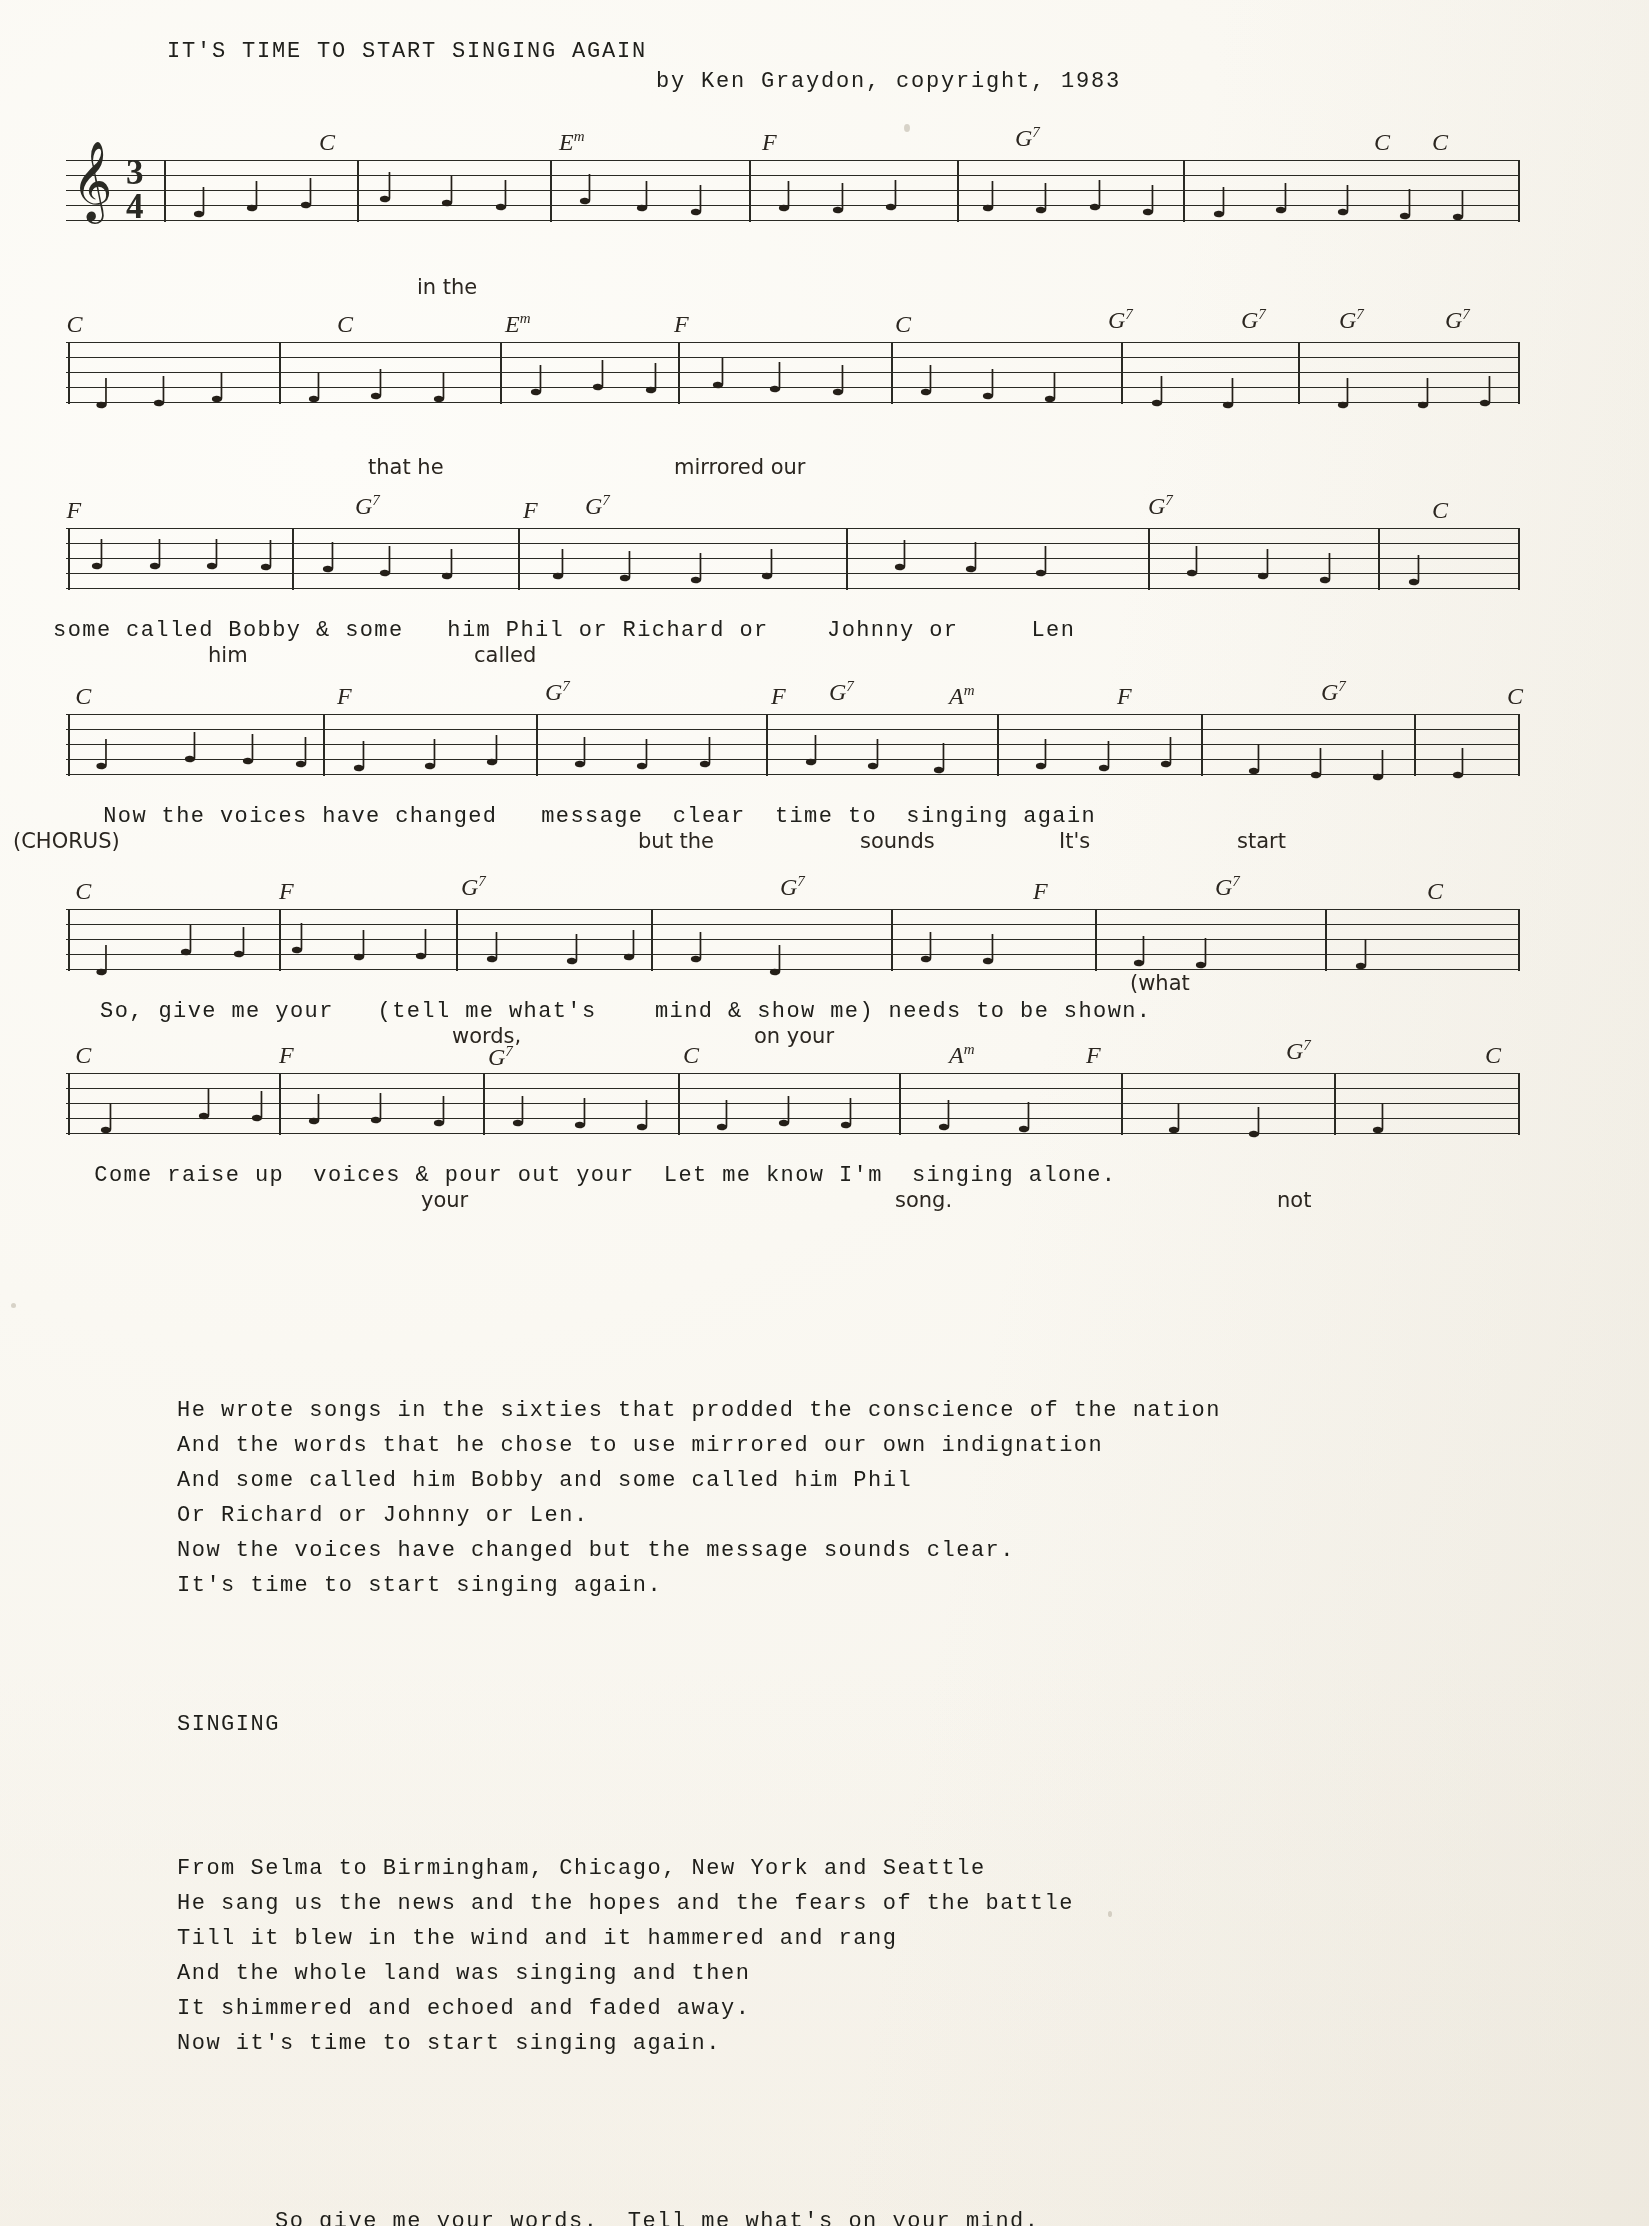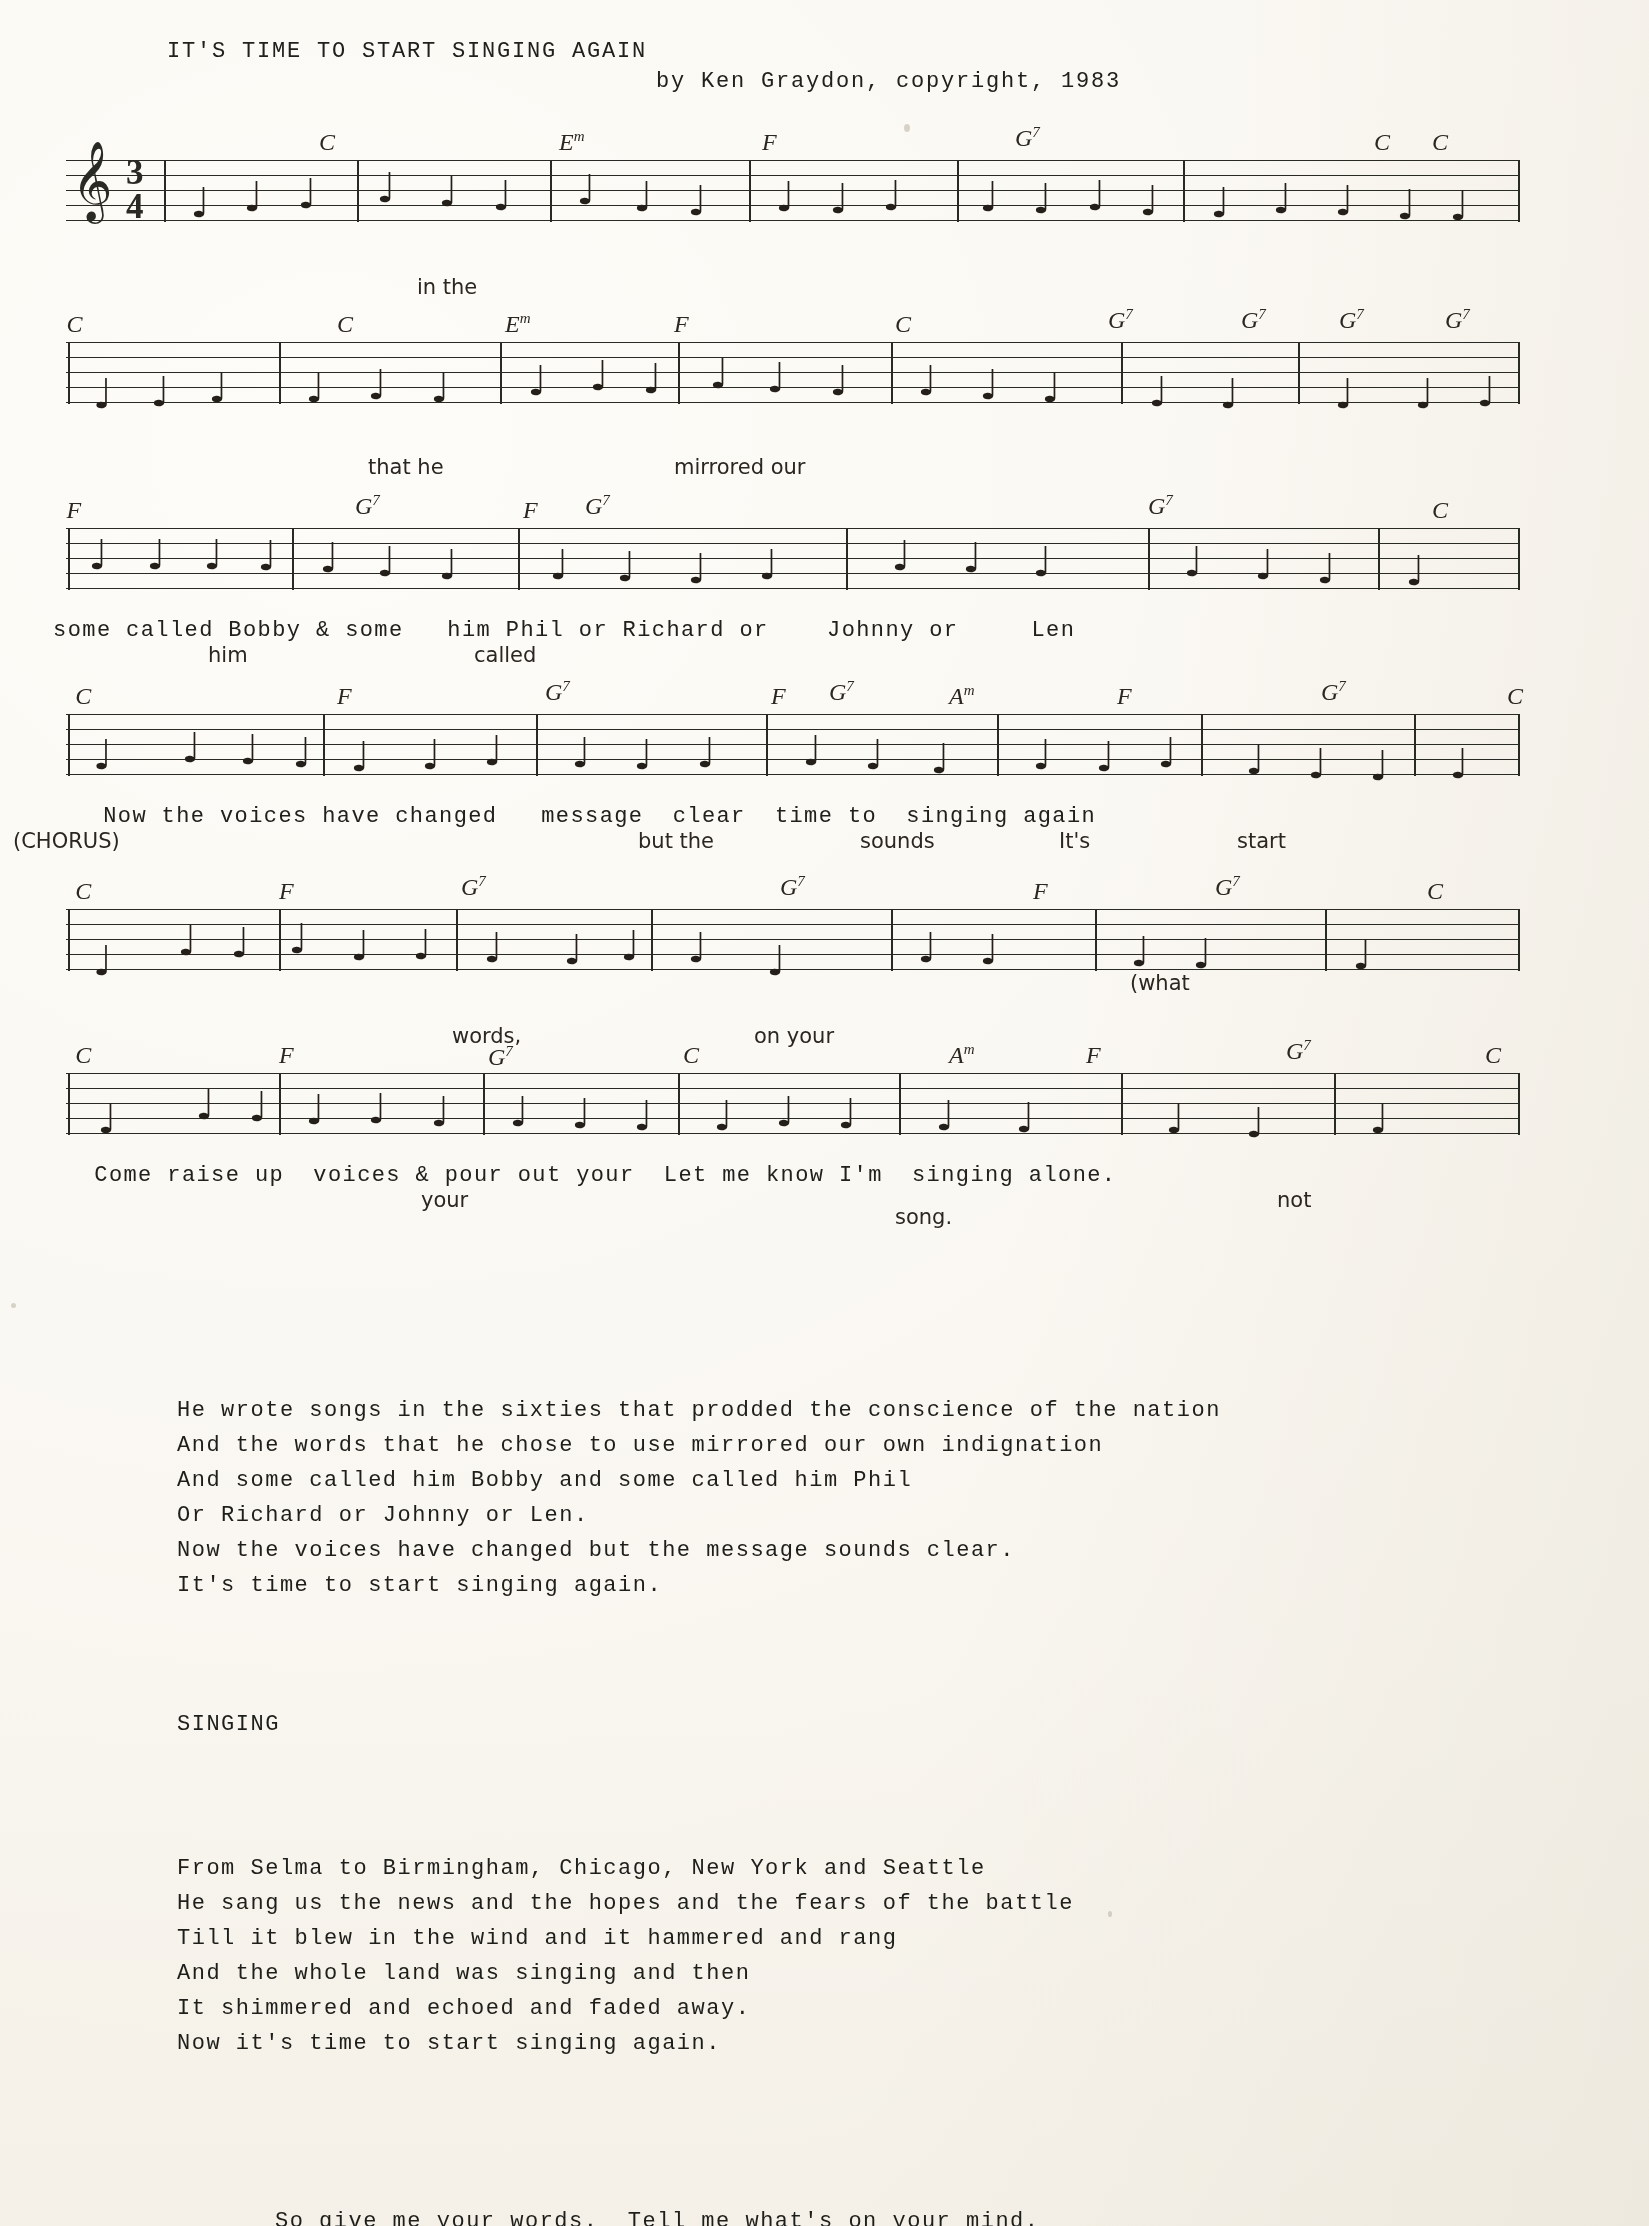--- a/index.html
+++ b/index.html
@@ -406,20 +406,21 @@
     <div class="note q" style="left:497px; top:21px;">♩</div>
     <div class="note q" style="left:554px; top:17.7px;">♩</div>
     <div class="note q" style="left:621px; top:19.5px;">♩</div>
     <div class="note q" style="left:700px; top:32px;">♩</div>
     <div class="note q" style="left:851px; top:19.5px;">♩</div>
     <div class="note q" style="left:913px; top:21px;">♩</div>
     <div class="note q" style="left:1064px; top:23px;">♩</div>
     <div class="note q" style="left:1126px; top:25px;">♩</div>
     <div class="note h" style="left:1286px; top:26.6px;">♩</div>
   </div>
+  <div class="lyric-row" style="top:117px; left:8.9px;">  So, give me your   (tell me what's    mind &amp; show me) needs to be shown.</div>
   <div class="hand" style="left:1068px; top:89px;">(what</div>
   <div class="hand" style="left:390px; top:142px;">words,</div>
   <div class="hand" style="left:692px; top:142px;">on your</div>
 </div>
 
 <div class="system" style="top:1046px;">
   <div class="chord" style="left:13.3px; top:-5.3px;"><span>C</span><sup></sup></div>
   <div class="chord" style="left:217px; top:-5.3px;"><span>F</span><sup></sup></div>
   <div class="chord" style="left:426px; top:-3.5px;"><span>G</span><sup>7</sup></div>
   <div class="chord" style="left:621px; top:-5.3px;"><span>C</span><sup></sup></div>
@@ -455,21 +456,21 @@
     <div class="note q" style="left:709px; top:19.5px;">♩</div>
     <div class="note q" style="left:771px; top:21px;">♩</div>
     <div class="note q" style="left:869px; top:23px;">♩</div>
     <div class="note q" style="left:949px; top:25px;">♩</div>
     <div class="note q" style="left:1099px; top:26.6px;">♩</div>
     <div class="note q" style="left:1179px; top:30px;">♩</div>
     <div class="note h" style="left:1303px; top:26.6px;">♩</div>
   </div>
   <div class="lyric-row" style="top:117px; left:17.7px;"> Come raise up  voices &amp; pour out your  Let me know I'm  singing alone.</div>
   <div class="hand" style="left:359px; top:142px;">your</div>
-  <div class="hand" style="left:833px; top:142px;margin-top:17px;">song.</div>
+  <div class="hand" style="left:833px; top:142px;">song.</div>
   <div class="hand" style="left:1215px; top:142px;">not</div>
 </div>
 
 <div class="lyrics-block">
   <div class="stanza">He wrote songs in the sixties that prodded the conscience of the nation
 And the words that he chose to use mirrored our own indignation
 And some called him Bobby and some called him Phil
 Or Richard or Johnny or Len.
 Now the voices have changed but the message sounds clear.
 It's time to start singing again.</div>

